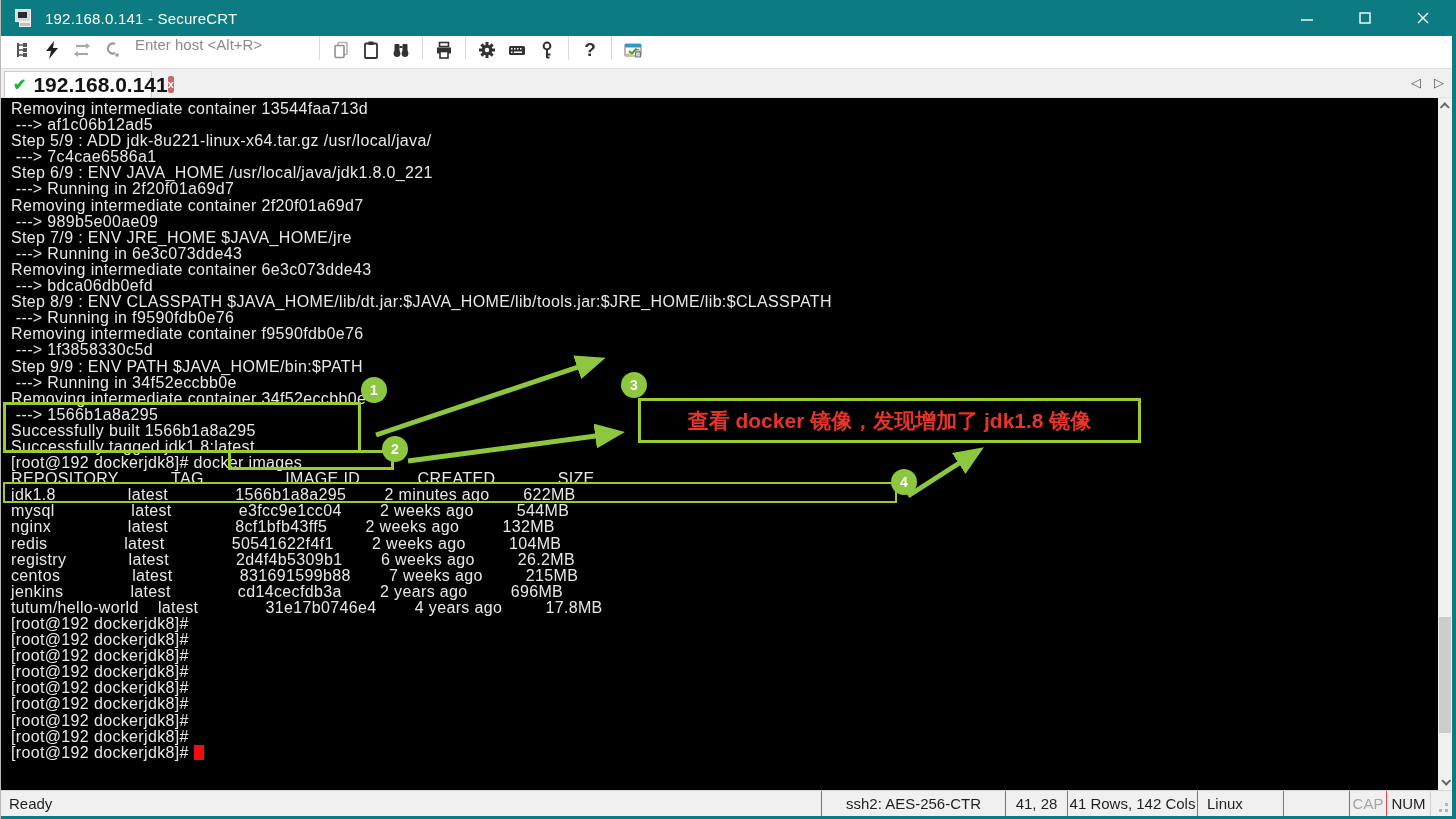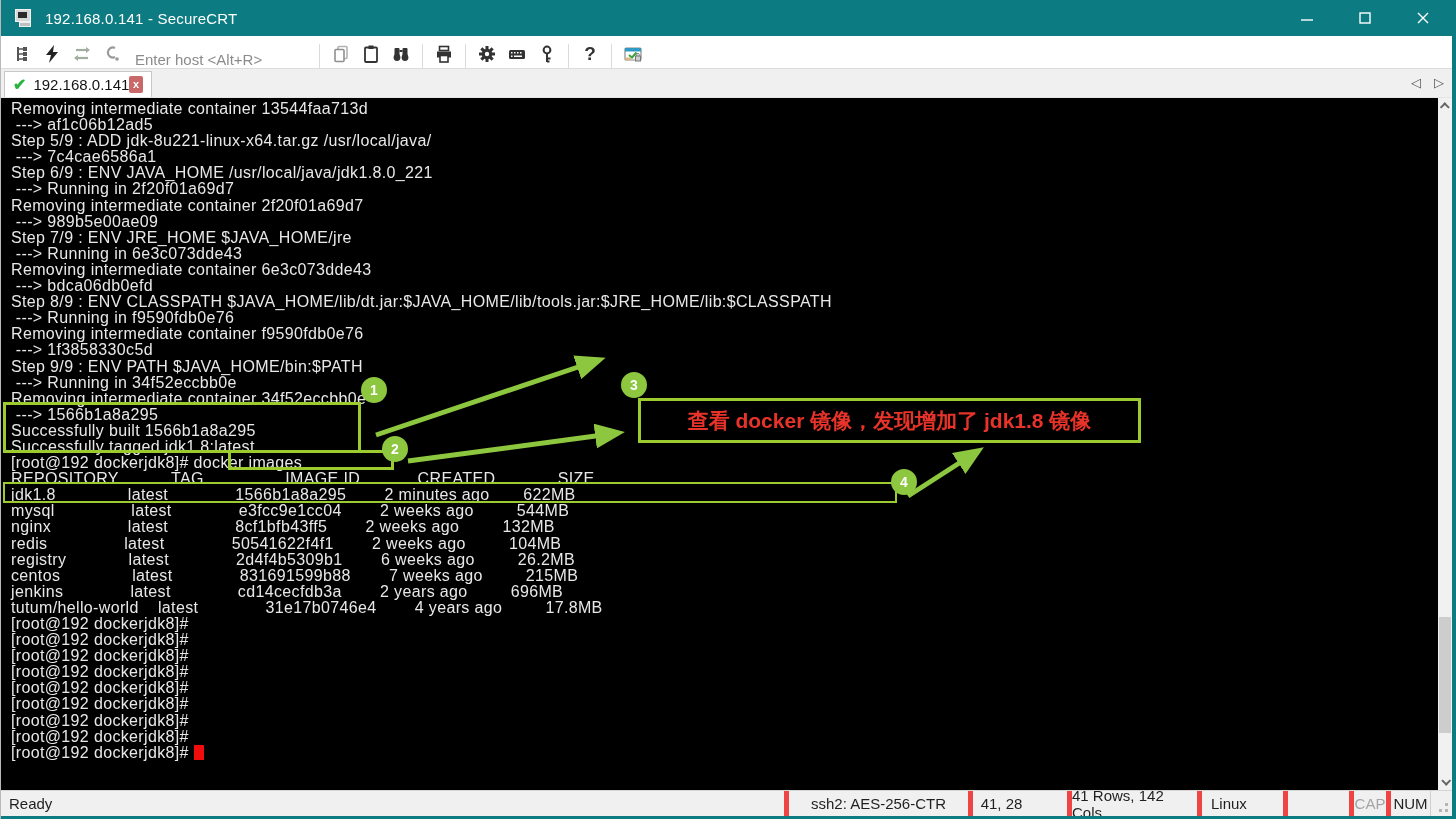--- a/index.html
+++ b/index.html
@@ -18,30 +18,30 @@
   .app-icon .scr::after{ content:""; position:absolute; left:2px; top:2px; width:9px; height:6px; background:#2a2a2a; }
   .app-icon .base { position:absolute; left:4px; bottom:0; width:12px; height:5px; background:#bfbfbf; border:1px solid #eee; }
   .title-text { color:#fff; font-size:15px; letter-spacing:.2px; }
   .win-controls { margin-left:auto; display:flex; height:100%; }
   .win-btn { width:58px; height:100%; display:flex; align-items:center; justify-content:center; color:#fff; font-size:15px; cursor:default; }
   .win-btn svg { display:block; }
   
   .menubar { height:30px; background:#fff; display:flex; align-items:center; padding-left:8px; flex:0 0 auto; border-bottom:1px solid #efefef; }
   .menu-item { padding:0 12px; font-size:15px; color:#1c1c1c; line-height:30px; }
   
-  .toolbar { height:33px; background:#fff; display:flex; align-items:flex-end; padding-left:6px; flex:0 0 auto; border-bottom:1px solid #dcdcdc; }
+  .toolbar { height:33px; background:#fff; display:flex; align-items:flex-start; padding-left:6px; flex:0 0 auto; border-bottom:1px solid #dcdcdc; }
   .tb-btn { width:30px; height:28px; display:flex; align-items:center; justify-content:center; }
   .tb-sep { width:1px; height:24px; background:#dadada; margin:0 6px; }
   .host-box { width:186px; font-size:15px; color:#8b8b8b; padding-left:8px; }
   .qmark { font-size:19px; font-weight:bold; color:#333; }
   
   .tabbar { height:29px; background:#f0f0f0; display:flex; align-items:flex-end; flex:0 0 auto; position:relative; border-bottom:1px solid #e6e6e6; }
   .tab { margin-left:3px; height:26px; background:#fff; border:1px solid #c9c9c9; border-bottom:none; display:flex; align-items:center; padding:0 8px 0 8px; width:148px; }
   .tab-check { color:#28b43c; font-size:16px; font-weight:bold; margin-right:7px; }
-  .tab-label { font-size:15px; font-weight:normal; color:#141414; flex:1; }
+  .tab-label { font-size:21px; font-weight:bold; color:#141414; flex:1; }
   .tab-close { width:17px; height:17px; background:#c96868; border-radius:2px; color:#fff; font-size:11px; font-weight:bold; display:flex; align-items:center; justify-content:center; line-height:1; }
   .tab-nav { position:absolute; right:8px; top:6px; display:flex; gap:13px; color:#555; font-size:13px; }
   
   .terminal { position:relative; flex:1 1 auto; background:#000; overflow:hidden; }
   .term-pre {
     position:absolute; left:0; top:0; right:14px; bottom:0;
     margin:0; padding:3px 0 0 10px;
     font-family:Liberation Sans, sans-serif;
     font-size:16px; line-height:16.1px; letter-spacing:.35px;
     color:#e8e8e8; white-space:pre; overflow:hidden;
@@ -57,23 +57,23 @@
   .scrollbar { position:absolute; top:0; right:0; bottom:0; width:14px; background:#f1f1f1; }
   .sb-btn { position:absolute; left:0; width:14px; height:17px; display:flex; align-items:center; justify-content:center; }
   .sb-up { top:0; } .sb-down { bottom:0; }
   .chev { width:7px; height:7px; border-left:2px solid #666; border-top:2px solid #666; }
   .chev.up { transform:rotate(45deg) translateY(1px); }
   .chev.down { transform:rotate(225deg) translateY(1px); }
   .sb-thumb { position:absolute; left:1px; width:12px; top:519px; height:116px; background:#cdcdcd; }
   
   .statusbar { height:26px; background:#f0f0f0; border-top:1px solid #d5d5d5; display:flex; align-items:stretch; font-size:15px; color:#1f1f1f; flex:0 0 auto; }
   .sb-ready { flex:1; display:flex; align-items:center; padding-left:8px; }
-  .seg { display:flex; align-items:center; justify-content:center; border-left:5px solid #ef4444; }
+  .seg { display:flex; align-items:center; justify-content:center; border-left:1px solid #ef4444; }
   .seg.left { justify-content:flex-start; padding-left:9px; }
-  .seg-ssh { width:184px; } .seg-pos { width:62px; } .seg-size { width:130px;margin-left:37px; }
+  .seg-ssh { width:184px; } .seg-pos { width:62px; } .seg-size { width:130px; }
   .seg-os { width:86px; } .seg-blank { width:66px; }
   .seg-cap { width:37px; color:#a4a4a4; } .seg-num { width:44px; }
   .grip { width:22px; border-left:1px solid #cfcfcf; position:relative; }
   .grip i { position:absolute; width:3px; height:3px; background:#b5b5b5; }
   .grip i:nth-child(1){ right:4px; bottom:4px; }
   .grip i:nth-child(2){ right:4px; bottom:10px; }
   .grip i:nth-child(3){ right:10px; bottom:4px; }
   .teal-strip { height:3px; background:#0d7c82; flex:0 0 auto; }
   svg.icon { display:block; }
 </style>

